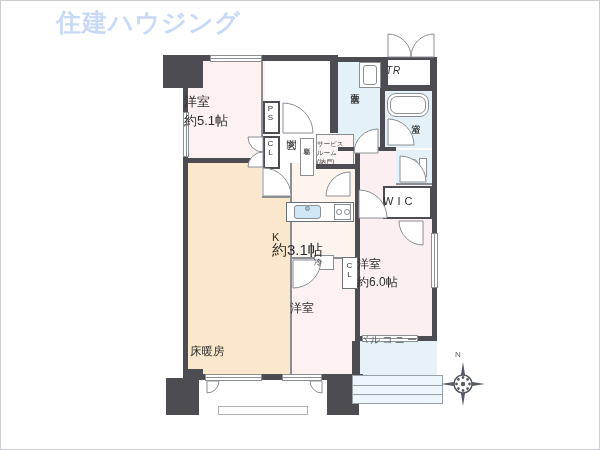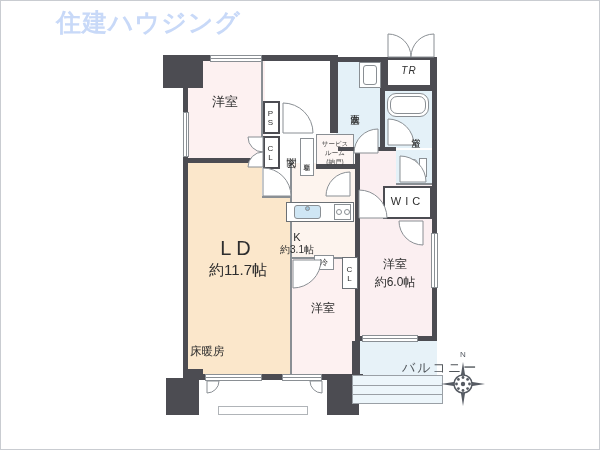--- a/index.html
+++ b/index.html
@@ -7,21 +7,21 @@
     position:relative;width:600px;height:450px;background:#ffffff;
     box-shadow:inset 0 0 0 1px #c9ccd1;overflow:hidden;
     font-family:"Liberation Sans","DejaVu Sans",sans-serif;
   }
   .abs{position:absolute;}
   .room{position:absolute;}
   .wall{position:absolute;background:#4c4c52;}
   .thin{position:absolute;background:#8a8f94;}
   .box{position:absolute;background:#fff;border:2px solid #4c4c52;box-sizing:border-box;}
   .lightbox{position:absolute;background:#fff;border:1px solid #8a8f94;box-sizing:border-box;}
-  .lbl{position:absolute;color:#2e2e2e;text-align:center;white-space:nowrap;}
+  .lbl{position:absolute;color:#2e2e2e;white-space:nowrap;}
   .vtext{writing-mode:vertical-rl;text-orientation:upright;white-space:normal;}
   .win{position:absolute;background:#fff;border:1px solid #8a8f94;box-sizing:border-box;}
   .win i{position:absolute;background:#8a8f94;display:block;}
   .win.h i{left:0;right:0;top:50%;height:1px;margin-top:-0.5px;}
   .win.v i{top:0;bottom:0;left:50%;width:1px;margin-left:-0.5px;}
   .rail-line{position:absolute;left:0;right:0;height:1px;background:#9aa0a6;}
   svg{position:absolute;left:0;top:0;}
 </style>
 </head>
 <body>
@@ -145,31 +145,28 @@
       <circle cx="458.4" cy="379.4" r="1.4"></circle>
         <circle cx="467.6" cy="379.4" r="1.4"></circle>
       <circle cx="458.4" cy="388.6" r="1.4"></circle>
         <circle cx="467.6" cy="388.6" r="1.4"></circle>
       <circle cx="463" cy="384" r="2.2"></circle>
     </g>
   </svg>
 
   <div class="lbl" style="left:184px;top:92px;width:82px;font-size:13px;line-height:19px;">
     <div>洋室</div>
+    <div>約5.1帖</div>
   </div>
 
-  <div class="lbl" style="left:186px;top:236px;width:104px;">
-    <div style="font-size:20px;letter-spacing:5px;line-height:24px;">LD</div>
-    <div style="font-size:15px;line-height:20px;">約11.7帖</div>
-  </div>
   <div class="lbl" style="left:190px;top:344px;font-size:11.5px;text-align:right;">床暖房</div>
 
   <div class="lbl" style="left:272px;top:231px;width:50px;">
     <div style="font-size:11px;line-height:13px;">K</div>
-    <div style="font-size:10px;line-height:11px;">約3.1帖</div>
+    <div style="font-size:15px;line-height:11px;">約3.1帖</div>
   </div>
 
   <div class="lbl" style="left:290px;top:299px;width:66px;font-size:12px;line-height:18px;">
     <div>洋室</div>
   </div>
 
   <div class="lbl" style="left:357px;top:255px;width:76px;font-size:12px;line-height:18px;">
     <div>洋室</div>
     <div>約6.0帖</div>
   </div>
@@ -183,16 +180,16 @@
   <div class="lbl vtext" style="left:284px;top:132px;height:36px;font-size:10px;">玄関</div>
   <div class="lbl vtext" style="left:302px;top:143px;height:32px;font-size:6.5px;color:#444;">下駄箱</div>
   <div class="lbl vtext" style="left:348px;top:87px;height:42px;font-size:9px;">洗面室</div>
   <div class="lbl vtext" style="left:409px;top:117px;height:28px;font-size:9px;">浴室</div>
   <div class="lbl vtext" style="left:266px;top:104px;height:28px;font-size:8px;">PS</div>
   <div class="lbl vtext" style="left:266px;top:139px;height:28px;font-size:8px;">CL</div>
   <div class="lbl vtext" style="left:345px;top:261px;height:25px;font-size:8px;">CL</div>
   <div class="lbl" style="left:314px;top:257px;width:20px;font-size:8px;">冷</div>
   <div class="lbl" style="left:386px;top:65px;width:46px;font-size:10px;letter-spacing:1px;font-style:italic;">TR</div>
   <div class="lbl" style="left:383px;top:195px;width:49px;font-size:11px;letter-spacing:4px;">WIC</div>
-  <div class="lbl" style="left:358px;top:359px;width:76px;font-size:13px;letter-spacing:2px;color:#50555a;margin-left:44px;">バルコニー</div>
+  <div class="lbl" style="left:358px;top:333px;width:76px;font-size:10px;letter-spacing:2px;color:#50555a;">バルコニー</div>
   <div class="lbl" style="left:455px;top:350px;width:16px;font-size:8px;color:#565b63;">N</div>
 
 </div>
 
 </body></html>

